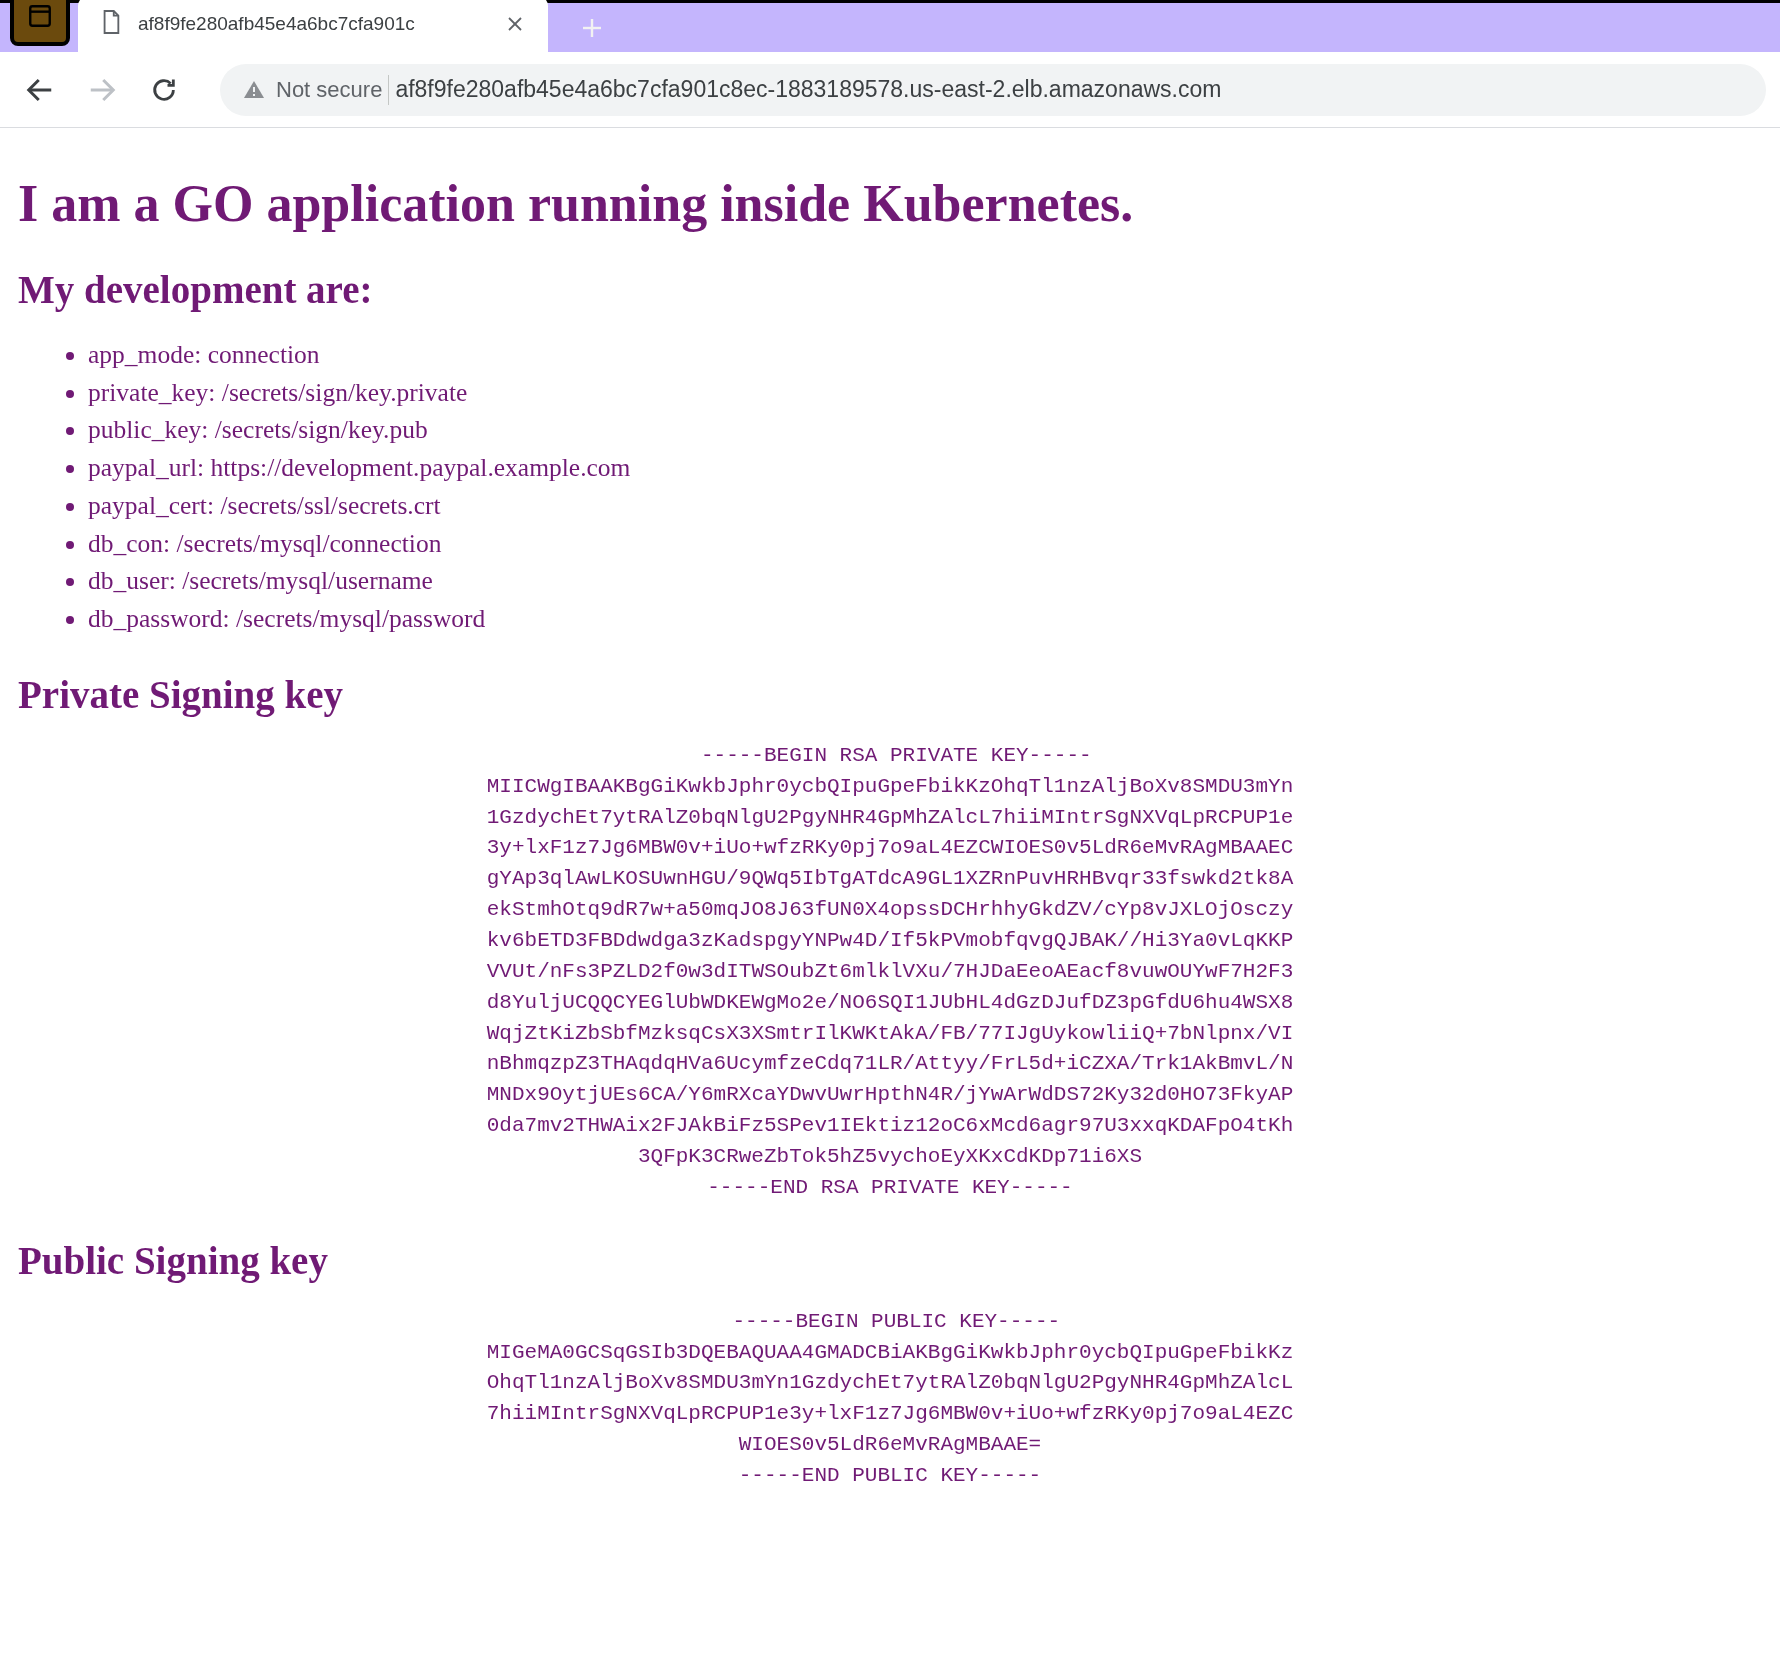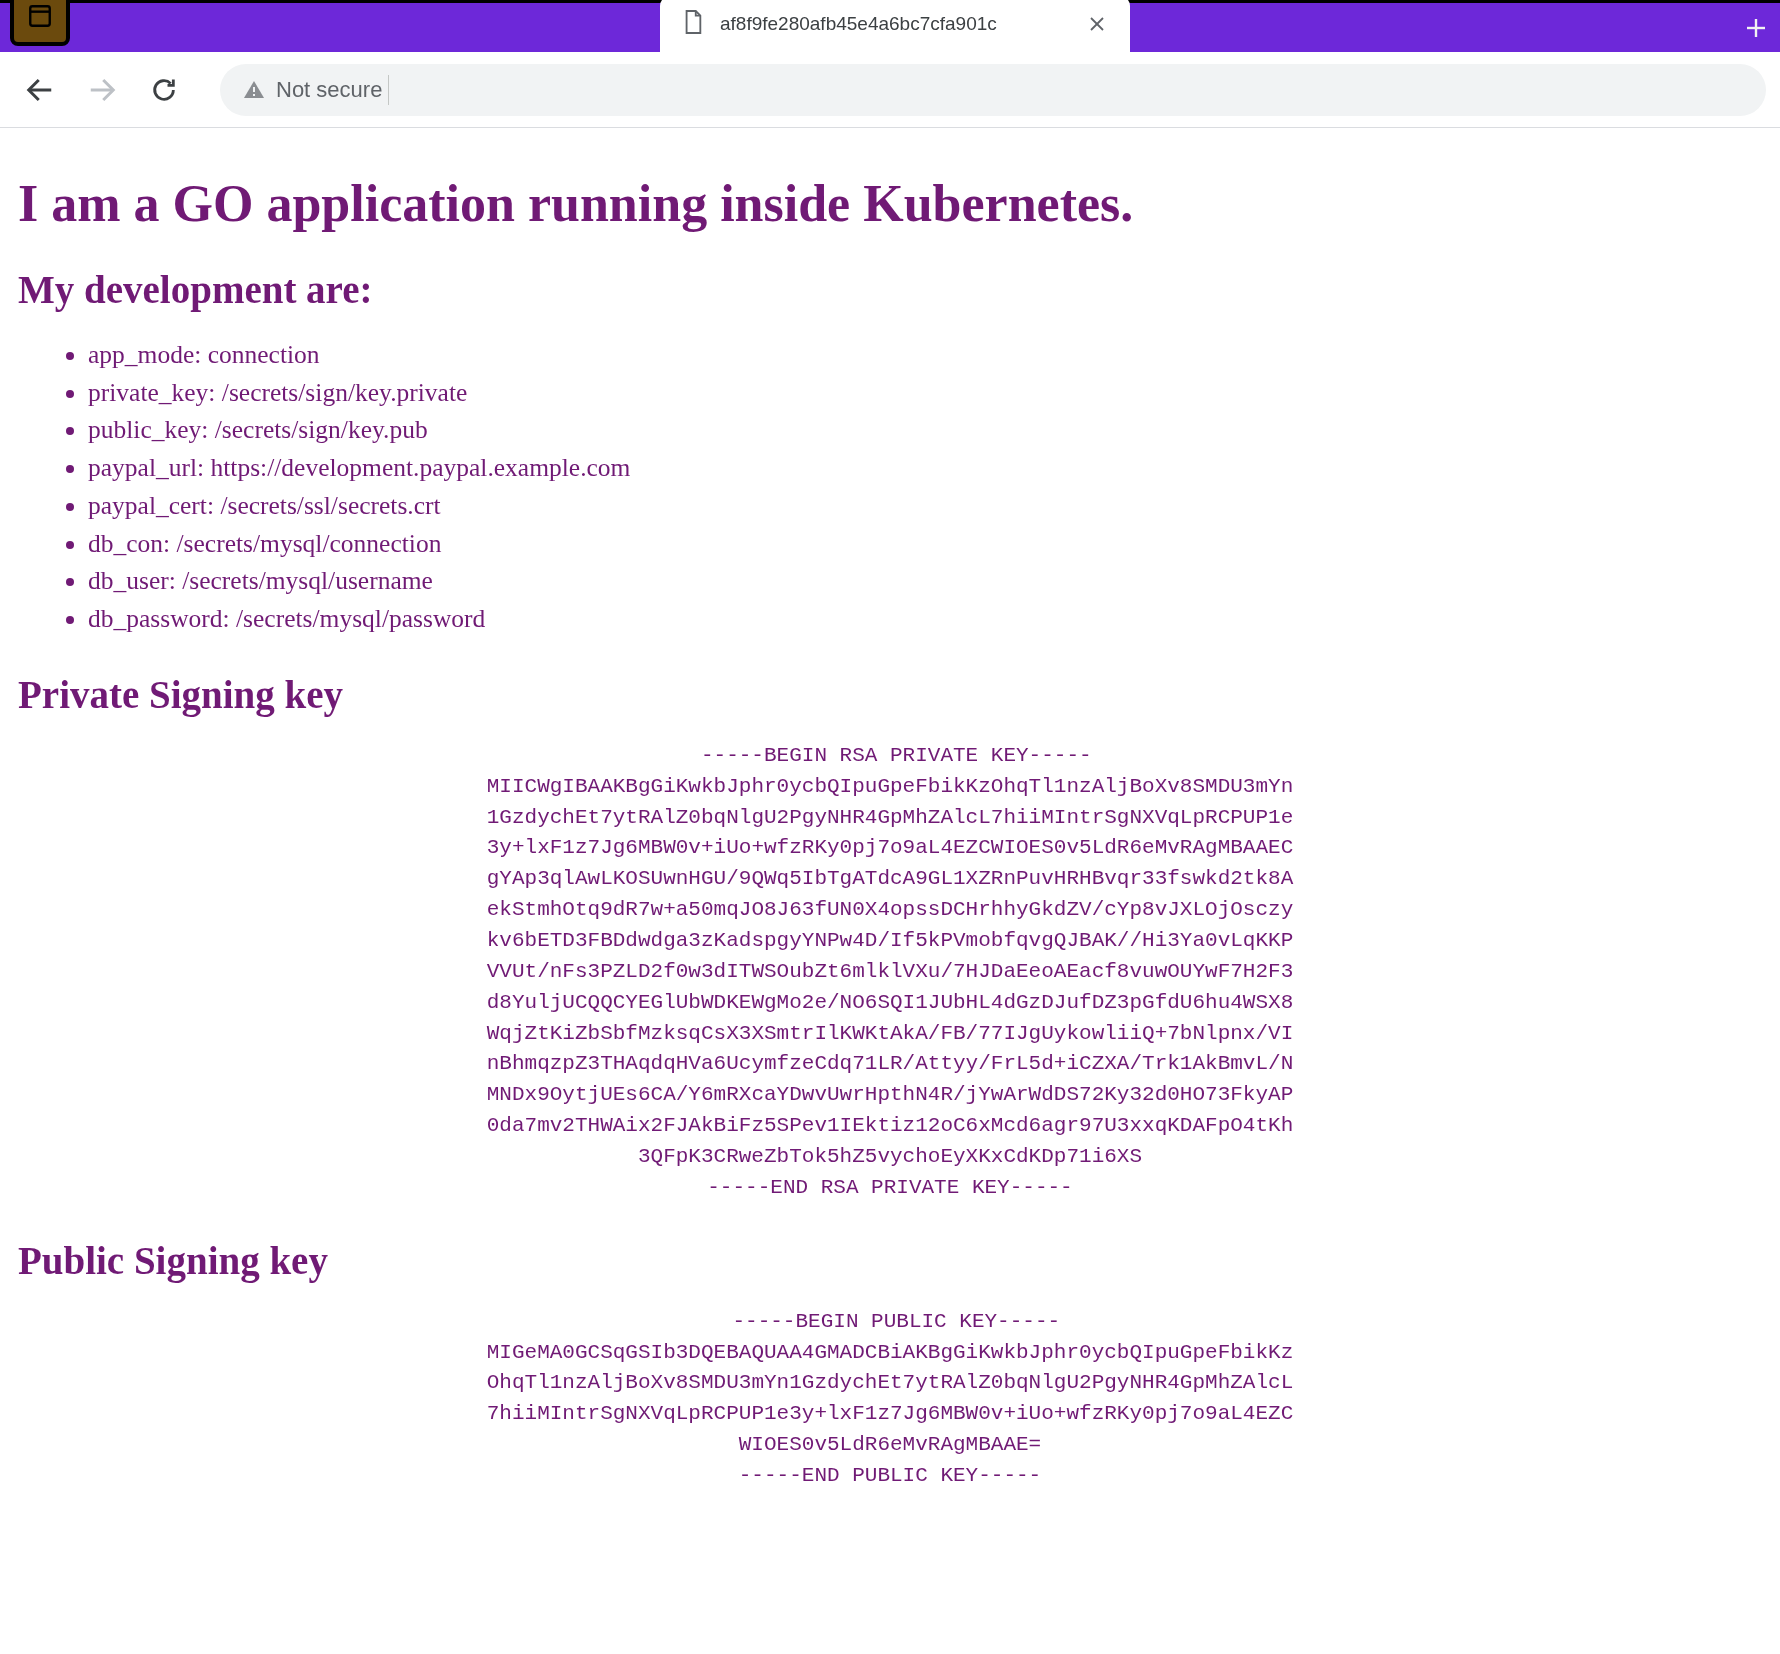--- a/index.html
+++ b/index.html
@@ -12,26 +12,25 @@
       background: #ffffff;
       width: 1780px;
     }
     
     .chrome {
       display: flex;
       flex-direction: column;
       width: 100%;
     }
     .titlebar {
-      background: #6d28d9;
+      background: #c4b5fd;
       height: 52px;
       display: flex;
       align-items: flex-end;
       border-top: 3px solid #000000;
-      justify-content: space-between;
     }
     .sq-icon {
       width: 60px;
       height: 60px;
       display: flex;
       align-items: center;
       justify-content: center;
       border: 4px solid #000000;
       border-radius: 8px;
       margin: 0 8px 6px 10px;
@@ -219,20 +218,21 @@
     <div class="addr">
       <span class="secure-warn">
         <svg width="24" height="24" viewBox="0 0 24 24">
             <path d="M12 3 L22 20 H2 Z" fill="#8a8d91"></path>
             <rect x="11" y="9" width="2" height="5" fill="#f1f3f4"></rect>
             <rect x="11" y="16" width="2" height="2" fill="#f1f3f4"></rect>
           </svg>
         <span>Not secure</span>
       </span>
       <span class="sep"></span>
+      <span class="url">af8f9fe280afb45e4a6bc7cfa901c8ec-1883189578.us-east-2.elb.amazonaws.com</span>
     </div>
   </div>
 </div>
 
 <div class="page">
   <h1>I am a GO application running inside Kubernetes.</h1>
 
   <h2>My development are:</h2>
   <ul>
     <li>app_mode: connection</li>

